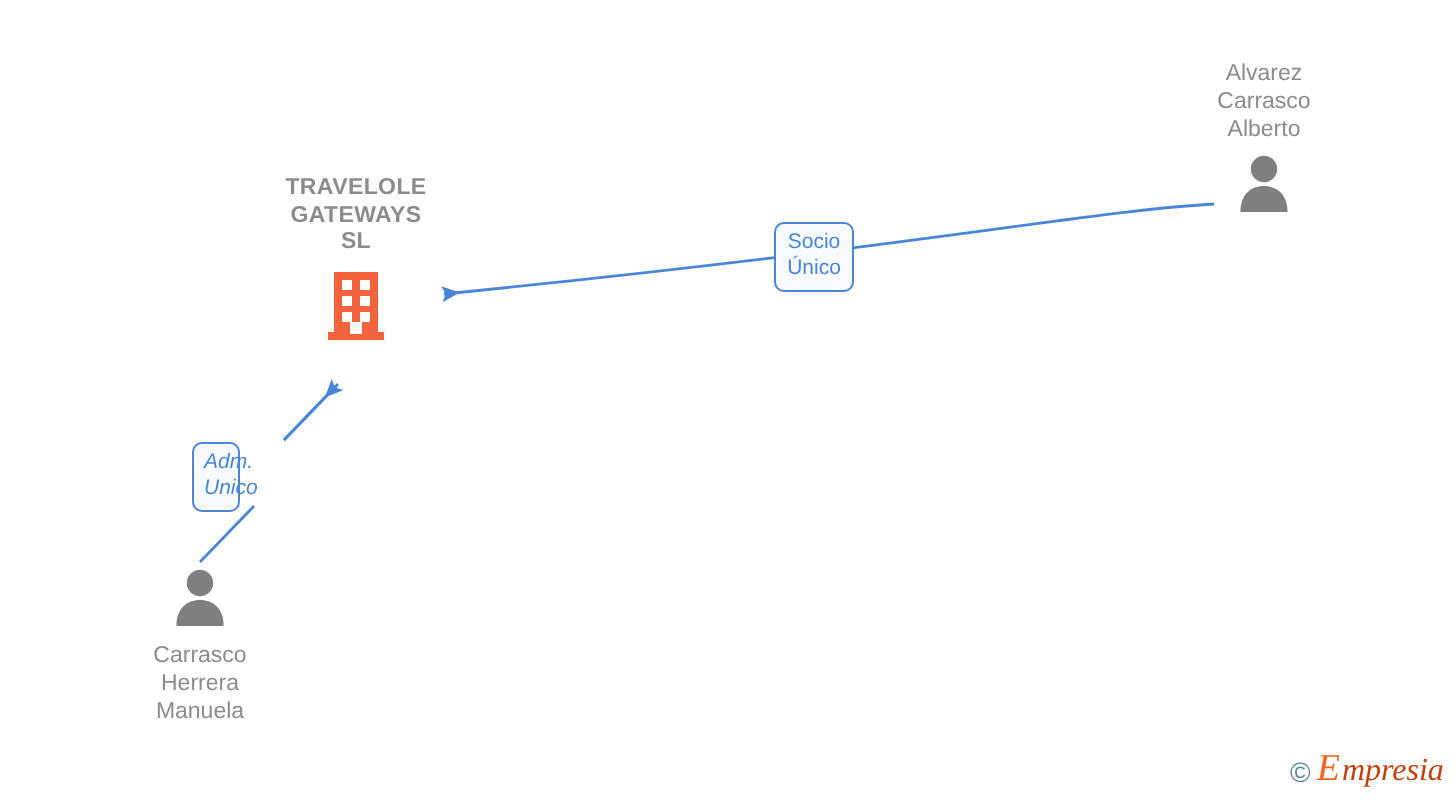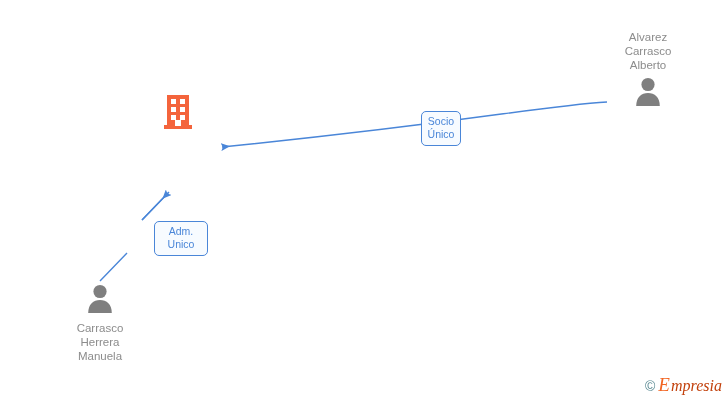--- a/index.html
+++ b/index.html
@@ -48,21 +48,21 @@
     align-items: flex-start;
     justify-content: center;
   }
 
   
   .person-node {
     position: absolute;
     width: 120px;
     text-align: center;
   }
-  .person-node.top-right { left: 588px; top: 30px; }
+  .person-node.top-right { left: 572px; top: 30px; }
   .person-node.bottom-left { left: 40px; top: 283px; }
 
   .person-name {
     font-size: 11.5px;
     color: #8c8c8c;
     line-height: 14px;
     white-space: pre-line;
   }
   .person-icon-wrap {
     height: 34px;
@@ -79,24 +79,23 @@
     background: #f7fbff;
     border: 1px solid #4a86d8;
     border-radius: 5px;
     color: #4a86d8;
     font-size: 10.5px;
     line-height: 13px;
     text-align: center;
     padding: 3px 5px 4px 5px;
     white-space: pre-line;
     box-sizing: border-box;
-    margin-left: 34px;
   }
   .rel-label.socio-unico { left: 387px; top: 111px; width: 40px; }
-  .rel-label.adm-unico   { left: 120px; top: 221px; width: 54px; }
+  .rel-label.adm-unico   { left: 96px; top: 221px; width: 24px; font-style: italic; }
 
   
   .logo {
     position: absolute;
     left: 645px;
     top: 376px;
     display: flex;
     align-items: center;
     gap: 3px;
   }
@@ -135,20 +134,23 @@
       </marker>
     </defs>
 
     <path d="M 607,102 C 540,106 470,122 222,147" fill="none" stroke="#4a86d8" stroke-width="1.4" marker-end="url(#arrowhead)"></path>
 
     <path d="M 100,281 L 127,253 M 142,220 L 169,192" fill="none" stroke="#4a86d8" stroke-width="1.4"></path>
     <path d="M 142,220 L 168,193" fill="none" stroke="#4a86d8" stroke-width="1.4" marker-end="url(#arrowhead)"></path>
   </svg>
 
   <div class="company-node">
+    <div class="company-title">TRAVELOLE
+GATEWAYS
+SL</div>
     <div class="building-icon-wrap">
       <svg width="28" height="36" viewBox="0 0 28 36" xmlns="http://www.w3.org/2000/svg">
         <rect x="3" y="1" width="22" height="31" fill="#f4643c"></rect>
         <rect x="0" y="31" width="28" height="4" fill="#f4643c"></rect>
         <rect x="7" y="5" width="5" height="5" fill="#ffffff"></rect>
         <rect x="16" y="5" width="5" height="5" fill="#ffffff"></rect>
         <rect x="7" y="13" width="5" height="5" fill="#ffffff"></rect>
         <rect x="16" y="13" width="5" height="5" fill="#ffffff"></rect>
         <rect x="7" y="21" width="5" height="5" fill="#ffffff"></rect>
         <rect x="16" y="21" width="5" height="5" fill="#ffffff"></rect>

